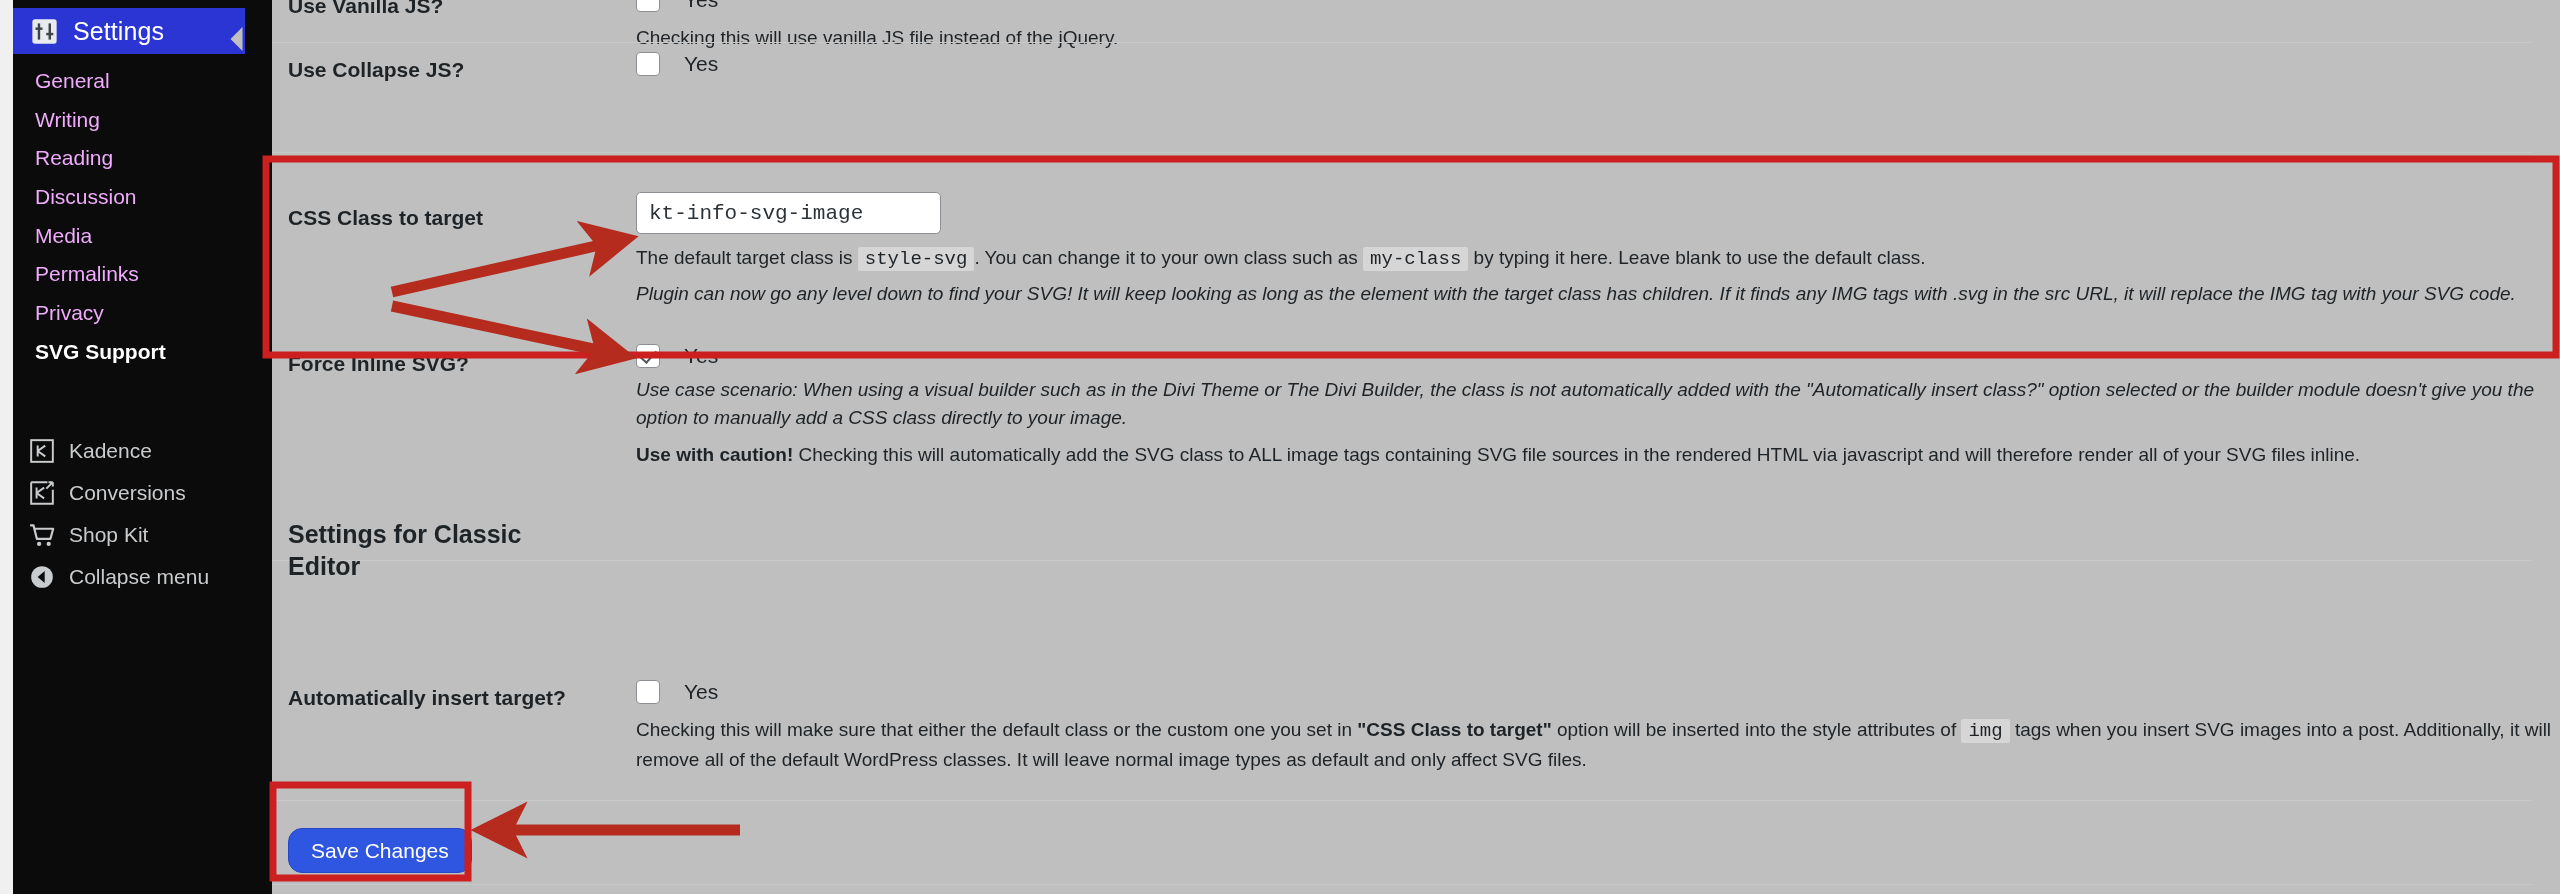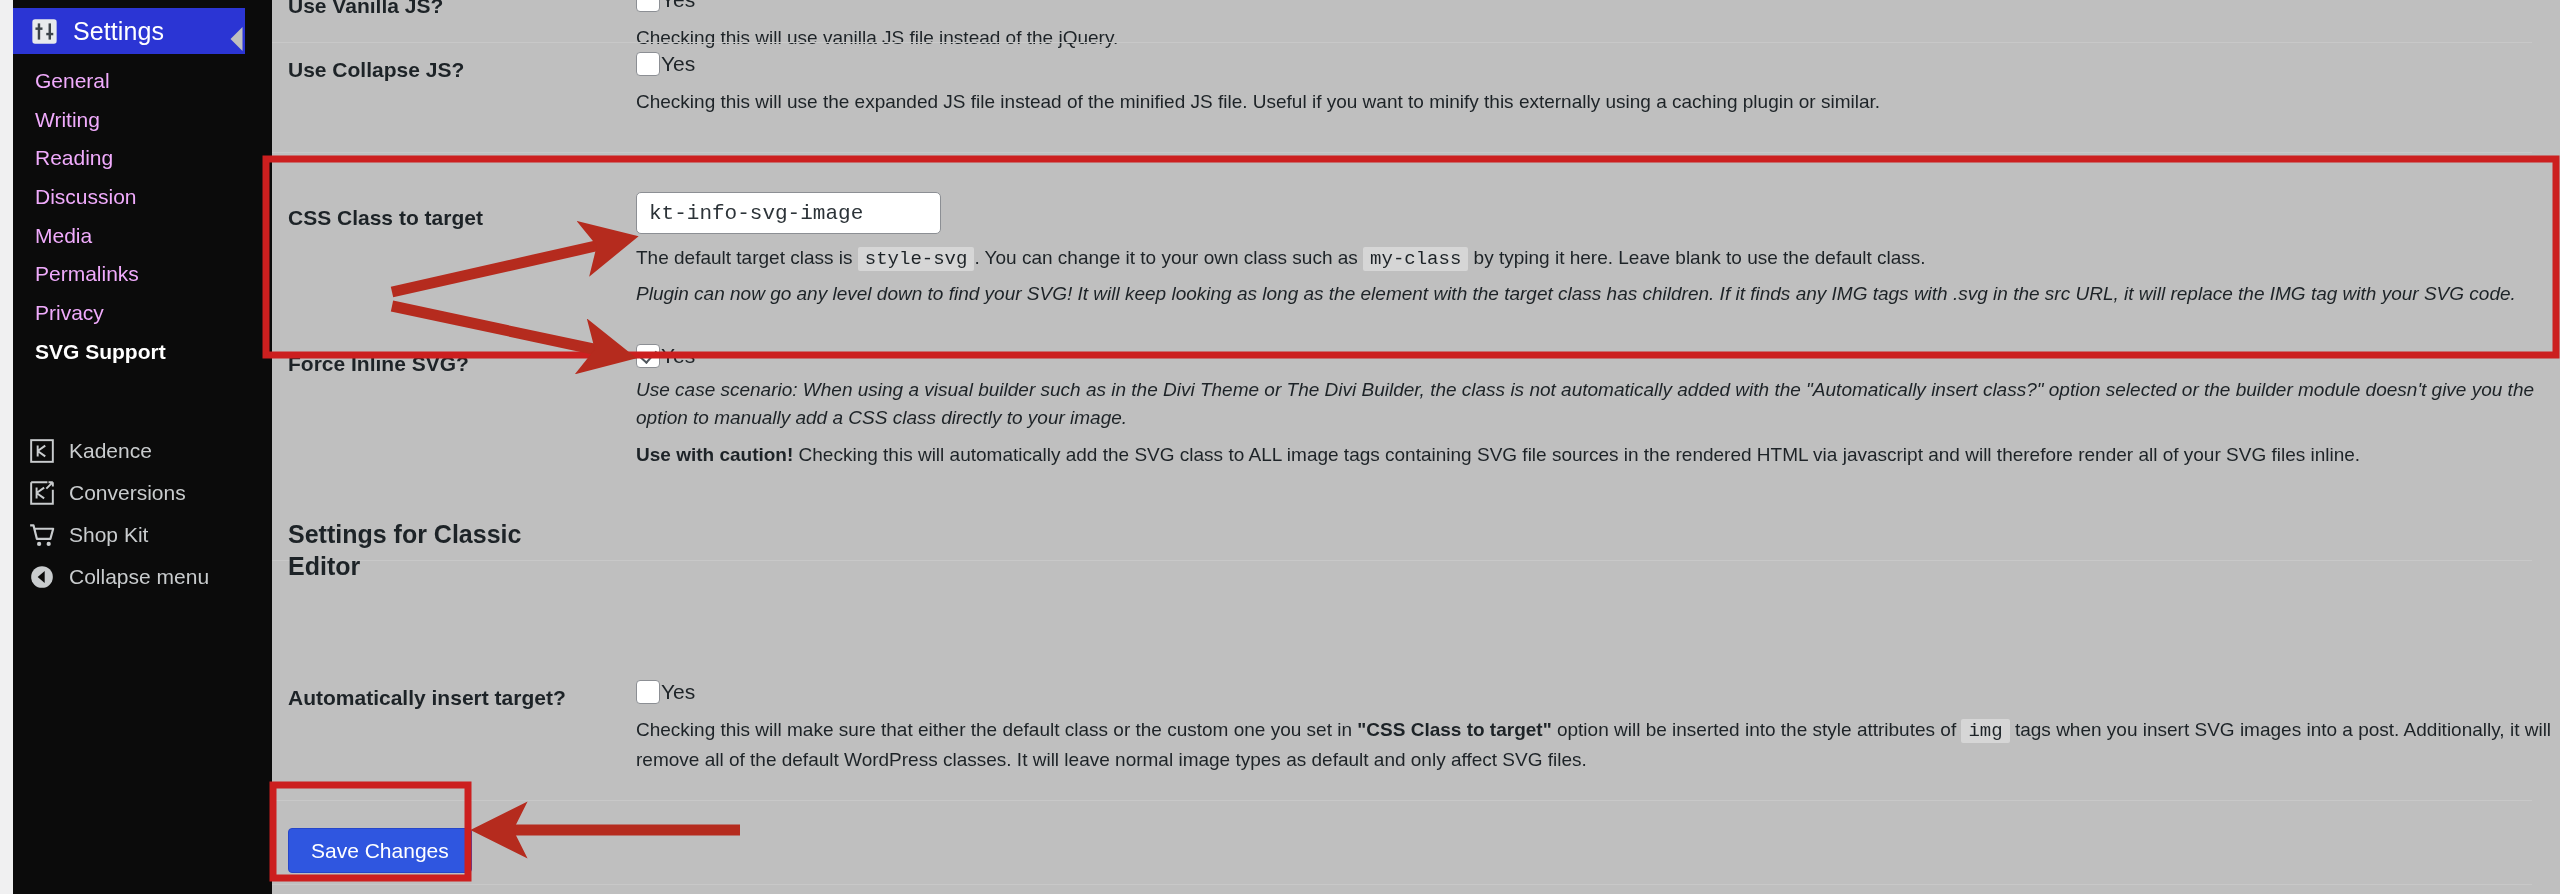--- a/index.html
+++ b/index.html
@@ -111,21 +111,21 @@
   .checkbox.checked::after {
     content: "";
     position: absolute;
     left: 7px; top: 2px;
     width: 7px; height: 14px;
     border: solid #50575e;
     border-width: 0 2.5px 2.5px 0;
     transform: rotate(42deg);
   }
   .cb-label {
-    margin-left: 1px;
+    margin-left: 24px;
     font-size: 21px; color: #1d2327;
     line-height: 24px;
   }
 
   .desc {
     font-size: 19px; color: #1d2327;
     line-height: 1.45;
     margin-top: 10px;
     max-width: 1900px;
   }
@@ -157,21 +157,21 @@
     line-height: 1.28;
     width: 300px;
   }
 
   
   .save-wrap { position: absolute; left: 24px; }
   .btn-primary {
     background: #2f56e0;
     color: #ffffff;
     border: 1px solid #2546c9;
-    border-radius: 4px;
+    border-radius: 14px;
     font-size: 21px;
     font-family: "Liberation Sans", sans-serif;
     padding: 10px 22px;
     cursor: pointer;
     line-height: 1.1;
   }
 
   
   #overlay {
     position: absolute; left: 0; top: 0;
@@ -281,21 +281,20 @@
 
       <div class="divider" style="top:42px;"></div>
 
       <div class="row" style="top:52px;">
         <div class="row-label" style="left:24px; top:4px;">Use Collapse JS?</div>
         <div class="row-field" style="top:0px;">
           <div class="cb-line">
             <span class="checkbox"></span>
             <span class="cb-label">Yes</span>
           </div>
-          <div class="desc">Checking this will use the expanded JS file instead of the minified JS file. Useful if you want to minify this externally using a caching plugin or similar.</div>
         </div>
       </div>
 
       <div class="divider" style="top:152px;"></div>
 
       <div class="row" style="top:182px;">
         <div class="row-label" style="left:24px; top:22px;">CSS Class to target</div>
         <div class="row-field" style="top:10px;">
           <input class="text-input" type="text" value="kt-info-svg-image" style="">
           <div class="desc">

